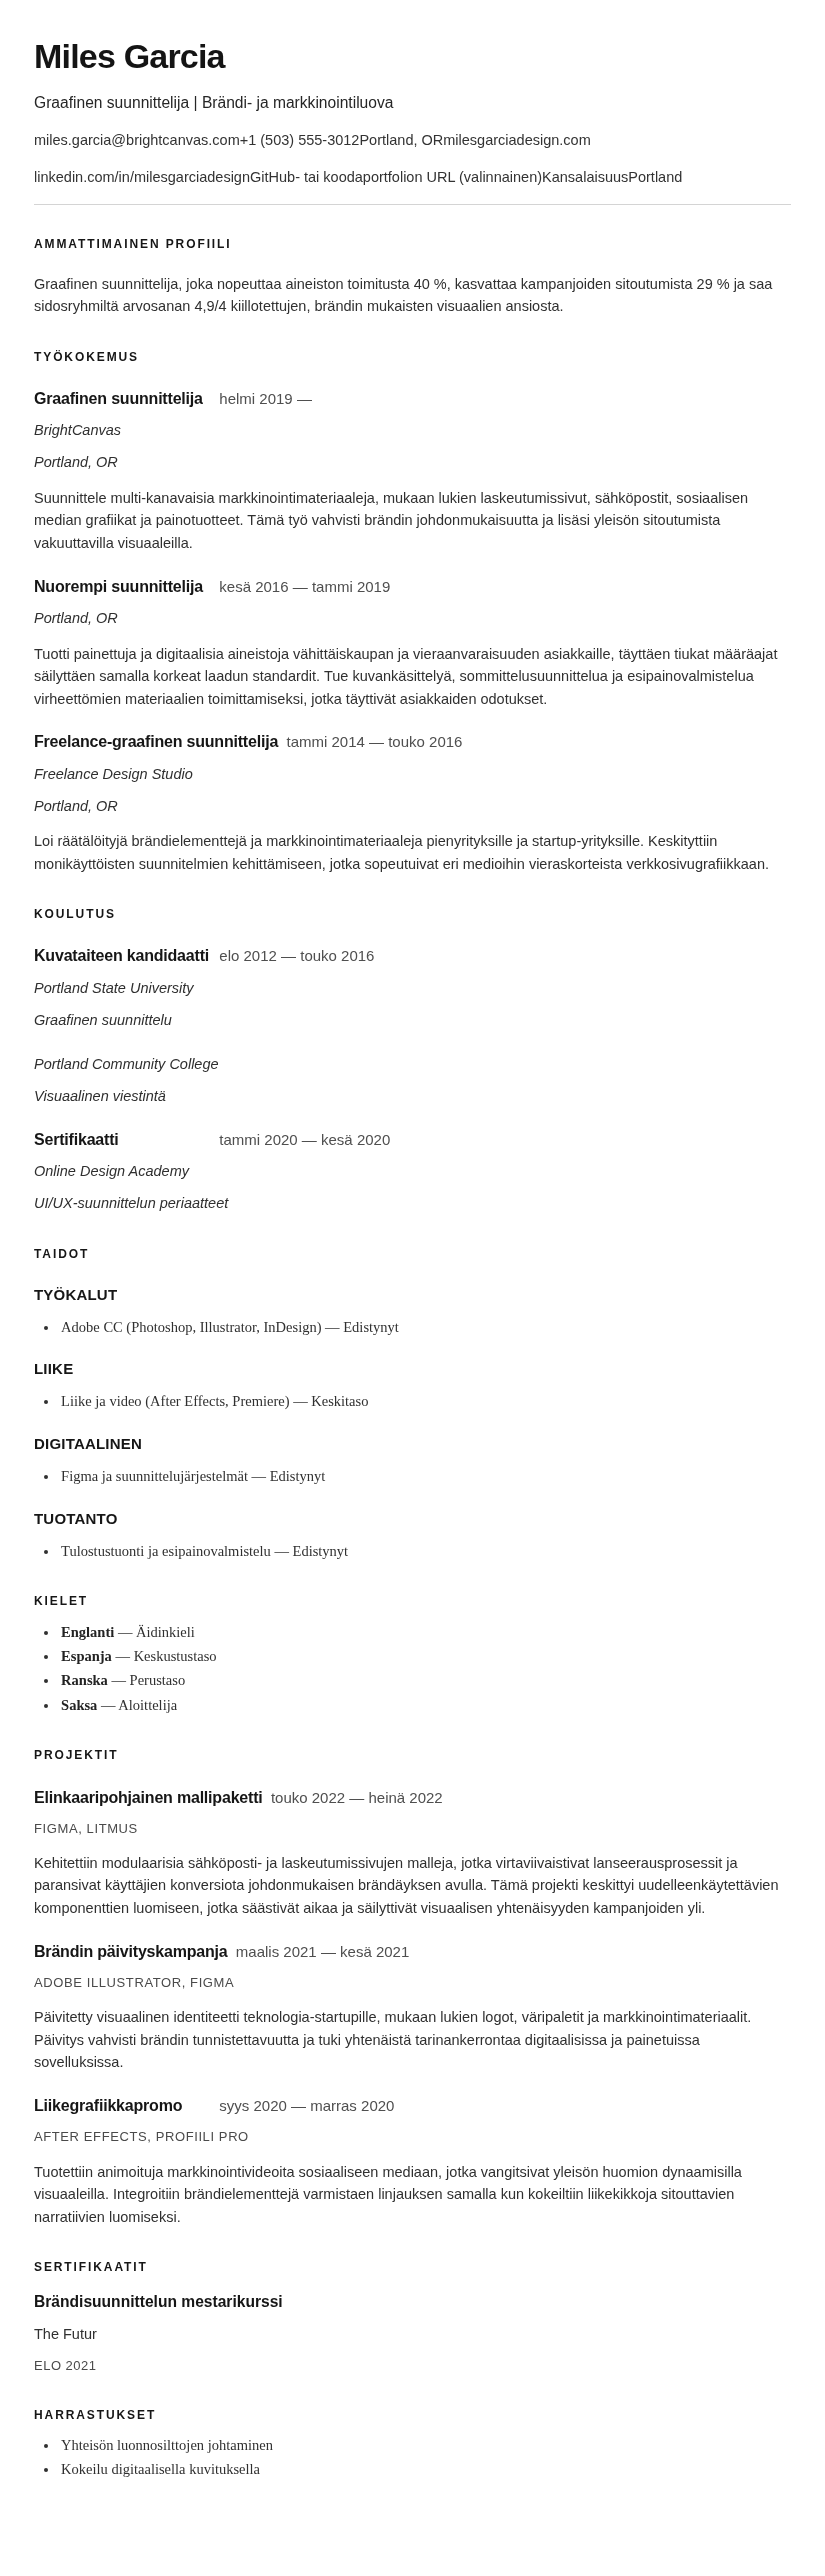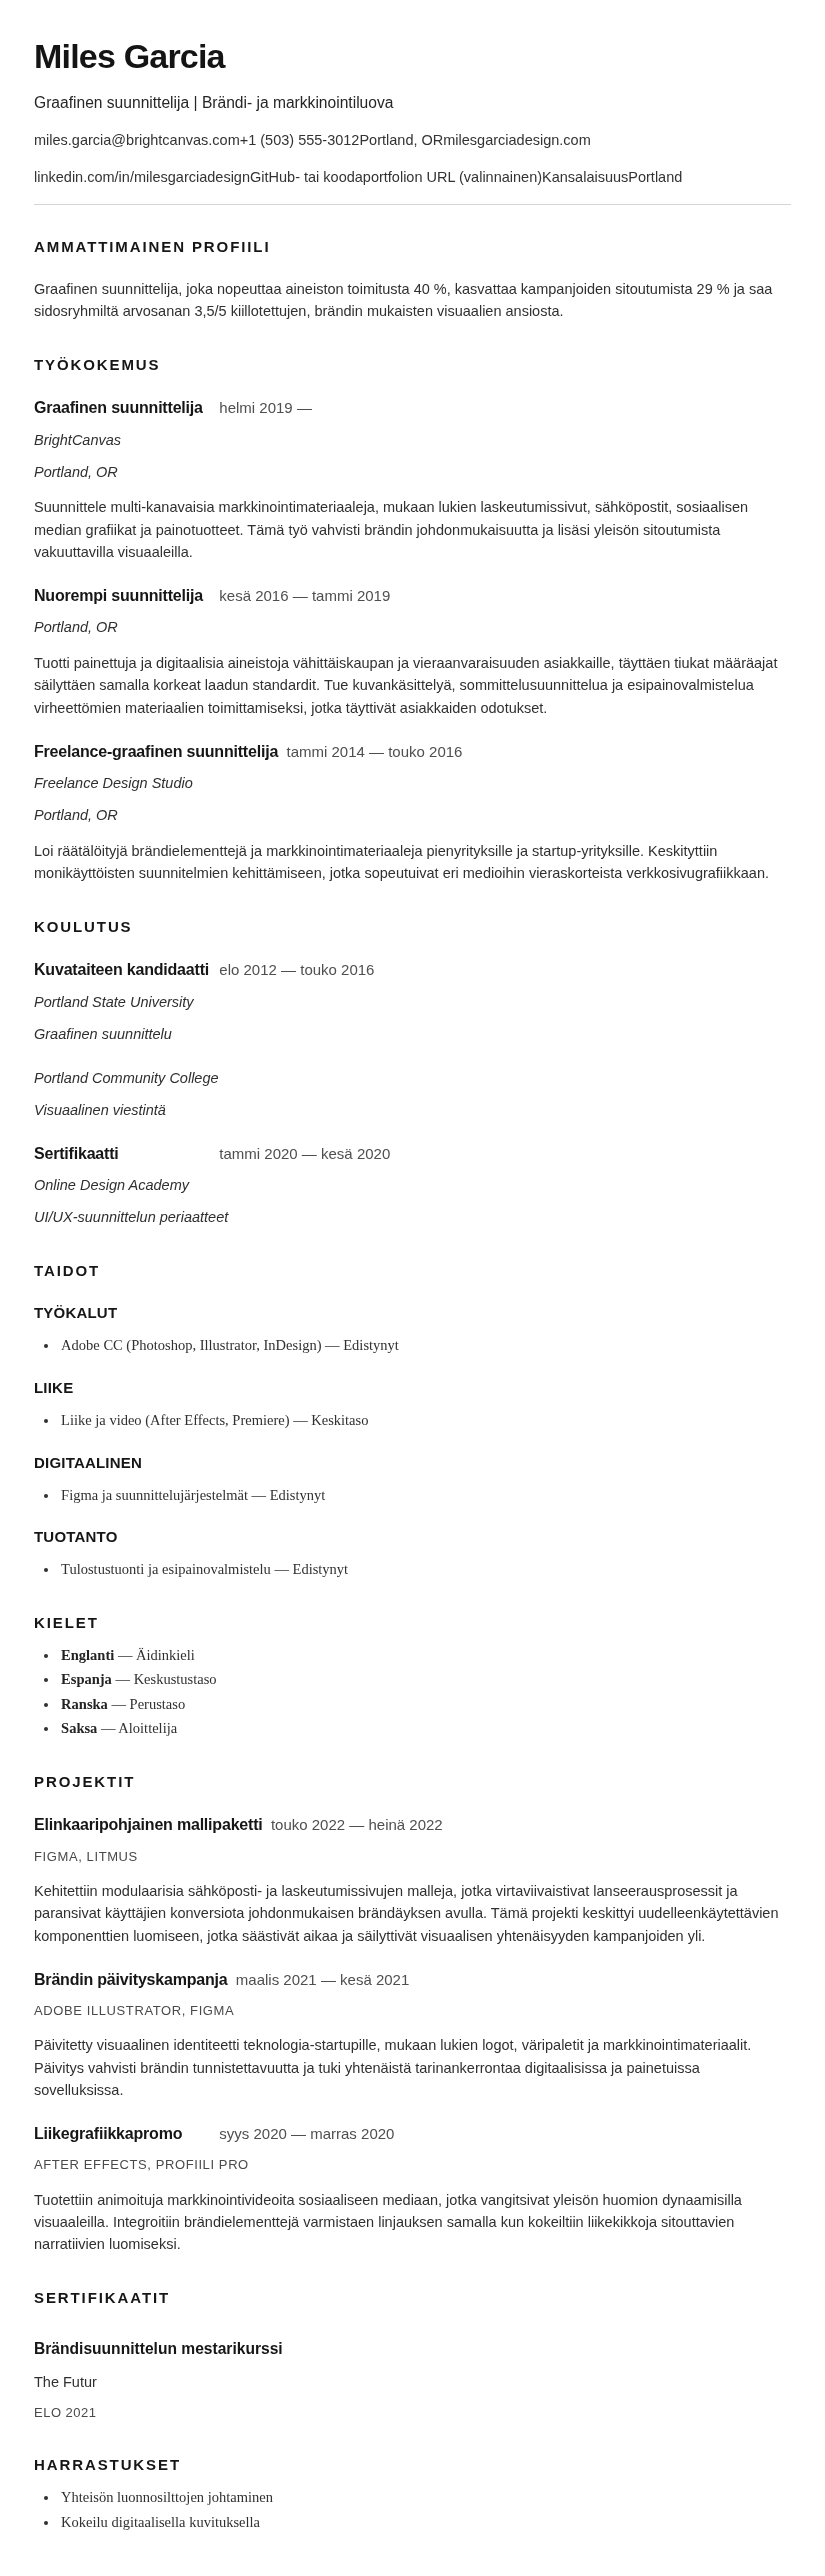--- a/index.html
+++ b/index.html
@@ -41,21 +41,21 @@
   hr.divider {
     border: none;
     border-top: 1.1px solid #d4d4d4;
     margin: 16px 0 0;
     width: 100%;
   }
 
   
   section { margin-top: 30px; }
   h2.section-label {
-    font-size: 15px;
+    font-size: 12px;
     font-weight: 700;
     letter-spacing: 1.9px;
     color: #161616;
     margin: 0;
   }
   .profile-text { margin-top: 19.3px; max-width: 752px; }
 
   
   .entry { margin-top: 21.5px; }
   .entry-head { line-height: 1.35; }
@@ -99,21 +99,21 @@
 
   
   .proj-tools {
     margin-top: 10.7px;
     font-size: 13px;
     letter-spacing: 0.6px;
     color: #4a4a4a;
   }
 
   
-  .cert { margin-top: 28px; }
+  .cert { margin-top: 13px; }
   .cert-name { font-size: 15.6px; font-weight: 700; color: #161616; margin: 0; }
   .cert-issuer { margin-top: 9.7px; }
   .cert-date {
     margin-top: 9.7px;
     font-size: 13px;
     letter-spacing: 0.5px;
     color: #4a4a4a;
   }
 </style>
 </head>
@@ -126,21 +126,21 @@
     
   <span class="contact-item">miles.garcia@brightcanvas.com</span><span class="contact-item">+1 (503) 555-3012</span><span class="contact-item">Portland, OR</span><span class="contact-item">milesgarciadesign.com</span></div>
   <div class="contact-line">
     
   <span class="contact-item">linkedin.com/in/milesgarciadesign</span><span class="contact-item">GitHub- tai koodaportfolion URL (valinnainen)</span><span class="contact-item">Kansalaisuus</span><span class="contact-item">Portland</span></div>
   <hr class="divider">
 </header>
 
 <section>
   <h2 class="section-label">AMMATTIMAINEN PROFIILI</h2>
-  <p class="profile-text">Graafinen suunnittelija, joka nopeuttaa aineiston toimitusta 40 %, kasvattaa kampanjoiden sitoutumista 29 % ja saa sidosryhmiltä arvosanan 3,5/5 kiillotettujen, brändin mukaisten visuaalien ansiosta.</p>
+  <p class="profile-text">Graafinen suunnittelija, joka nopeuttaa aineiston toimitusta 40 %, kasvattaa kampanjoiden sitoutumista 29 % ja saa sidosryhmiltä arvosanan 4,9/4 kiillotettujen, brändin mukaisten visuaalien ansiosta.</p>
 </section>
 
 <section>
   <h2 class="section-label">TYÖKOKEMUS</h2>
   <div>
 
       <article class="entry">
         <div class="entry-head">
           <h3 class="entry-title">Graafinen suunnittelija</h3>
           <span class="entry-date">helmi 2019 —</span>

